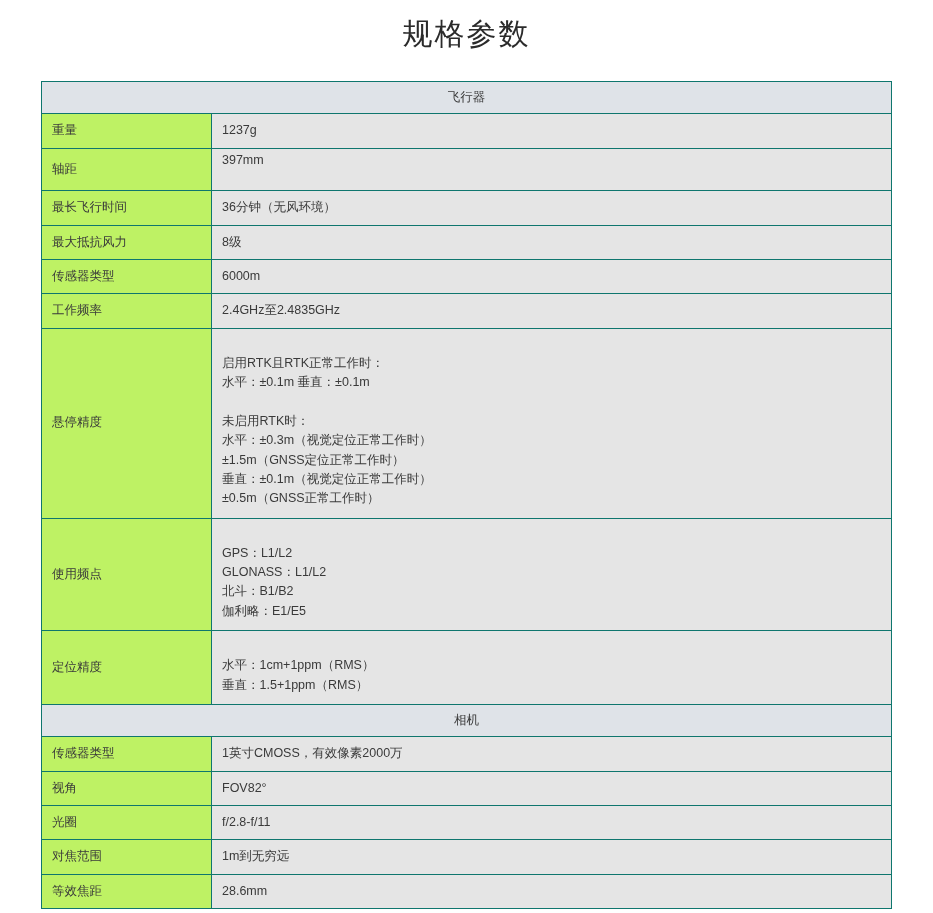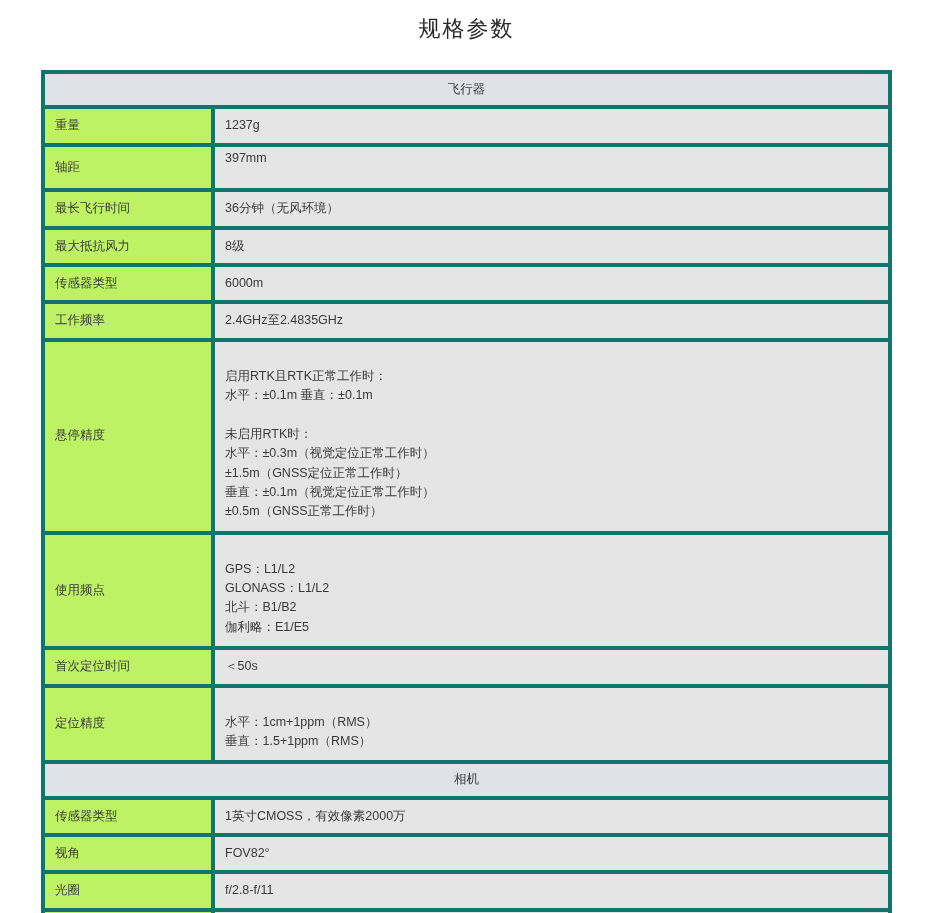--- a/index.html
+++ b/index.html
@@ -9,40 +9,40 @@
   }
   body {
     width: 933px;
     min-height: 913px;
     font-family: "Liberation Sans", "DejaVu Sans", sans-serif;
     color: #333333;
     -webkit-font-smoothing: antialiased;
   }
   .page-title {
     text-align: center;
-    font-size: 22px;
+    font-size: 30px;
     color: #2b2b2b;
     font-weight: normal;
     letter-spacing: 2px;
     margin: 0;
     padding: 14px 0 26px 0;
   }
   .spec-wrap {
     width: 851px;
     margin: 0 auto;
   }
   table.spec {
     width: 100%;
     border-collapse: collapse;
     table-layout: fixed;
     font-size: 12.5px;
     color: #3a3a3a;
   }
   table.spec td {
-    border: 4px solid #0f766e;
+    border: 1px solid #0f766e;
     padding: 7px 10px;
     vertical-align: middle;
     line-height: 1.55;
   }
   tr.section-row td {
     background: #dfe3e8;
     text-align: center;
     color: #3a3a3a;
     font-size: 12.5px;
     padding: 6px 10px;
@@ -114,24 +114,20 @@
       </tr>
 
       <tr>
         <td class="label">使用频点</td>
         <td class="value pad">GPS：L1/L2
 GLONASS：L1/L2
 北斗：B1/B2
 伽利略：E1/E5</td>
       </tr>
       <tr>
-        <td class="label">首次定位时间</td>
-        <td class="value">＜50s</td>
-      </tr>
-      <tr>
         <td class="label">定位精度</td>
         <td class="value pad">水平：1cm+1ppm（RMS）
 垂直：1.5+1ppm（RMS）</td>
       </tr>
 
       <tr class="section-row">
         <td colspan="2">相机</td>
       </tr>
       <tr>
         <td class="label">传感器类型</td>

